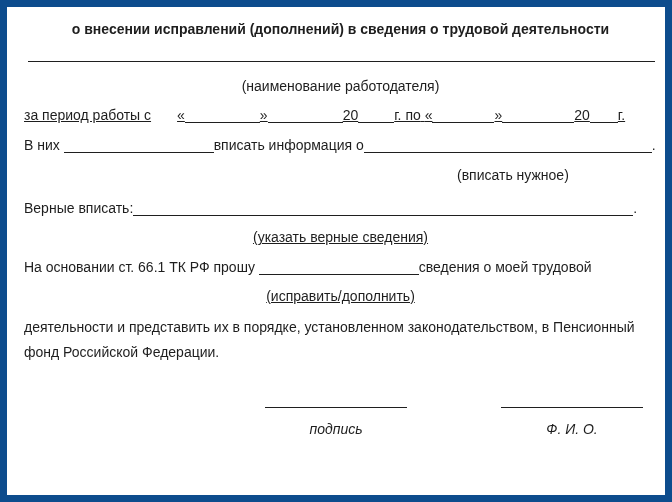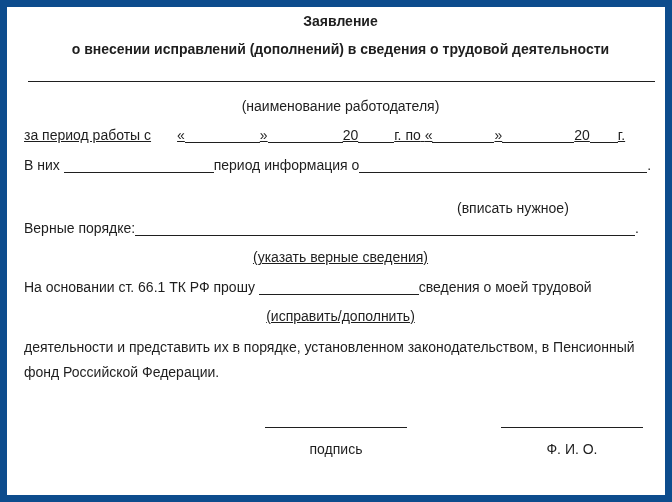--- a/index.html
+++ b/index.html
@@ -33,57 +33,56 @@
   .mt10 { margin-top: 10px; } .mt11 { margin-top: 11px; } .mt14 { margin-top: 14px; }
   .gap6 { margin-left: 6px; }
   .gap26 { margin-left: 26px; }
   .fullline {
     height: 18px;
     border-bottom: 1px solid #1f1f1f;
     margin: 4px 2px 0 4px;
   }
   .hints-row { position: relative; height: 20px; margin-top: 12px; }
   .hint-left  { position: absolute; left: 82px;  top: 0; }
-  .hint-right { position: absolute; left: 433px; top: 13px; }
+  .hint-right { position: absolute; left: 433px; top: 0; }
   .para { margin: 9px 0 0 0; line-height: 25px; white-space: normal; }
-  .sig-row { position: relative; height: 52px; margin-top: 22px; }
+  .sig-row { position: relative; height: 52px; margin-top: 22px; font-style: italic; }
   .sig-block { position: absolute; top: 0; width: 142px; text-align: center; }
   .sig-block.first  { left: 241px; }
   .sig-block.second { left: 477px; }
   .sig-line { height: 20px; border-bottom: 1px solid #1f1f1f; }
   .sig-label { margin-top: 11px; line-height: 20px; }
 </style>
 </head>
 <body>
 
 <div class="page">
 
-  <div class="row center bold">Заявление</div>
 
   <div class="row center bold mt8">о внесении исправлений (дополнений) в сведения о трудовой деятельности</div>
 
 
   <div class="fullline"></div>
 
   <div class="row center mt14">(наименование работодателя)</div>
 
   <div class="row mt9">
     <span>за период работы с</span><span class="gap26">«</span><span class="blank w75"></span><span>»</span><span class="blank w75"></span><span>20</span><span class="blank w36"></span><span>г. по</span> <span>«</span><span class="blank w62"></span><span>»</span><span class="blank w72"></span><span>20</span><span class="blank w28"></span><span>г.</span>
   </div>
 
   <div class="row mt10">
-    <span>В них</span> <span class="blank w150"></span><span>период информация о</span><span class="blank w288"></span><span>.</span>
+    <span>В них</span> <span class="blank w150"></span><span>вписать информация о</span><span class="blank w288"></span><span>.</span>
   </div>
 
   <div class="hints-row">
     <span class="hint-right">(вписать нужное)</span>
   </div>
 
   <div class="row mt11">
-    <span>Верные порядке:</span><span class="blank w500"></span><span>.</span>
+    <span>Верные вписать:</span><span class="blank w500"></span><span>.</span>
   </div>
 
   <div class="row center mt9">(указать верные сведения)</div>
 
   <div class="row mt10">
     <span>На основании ст. 66.1 ТК РФ прошу</span> <span class="blank w160"></span><span>сведения о моей трудовой</span>
   </div>
 
   <div class="row center mt9">(исправить/дополнить)</div>
 

